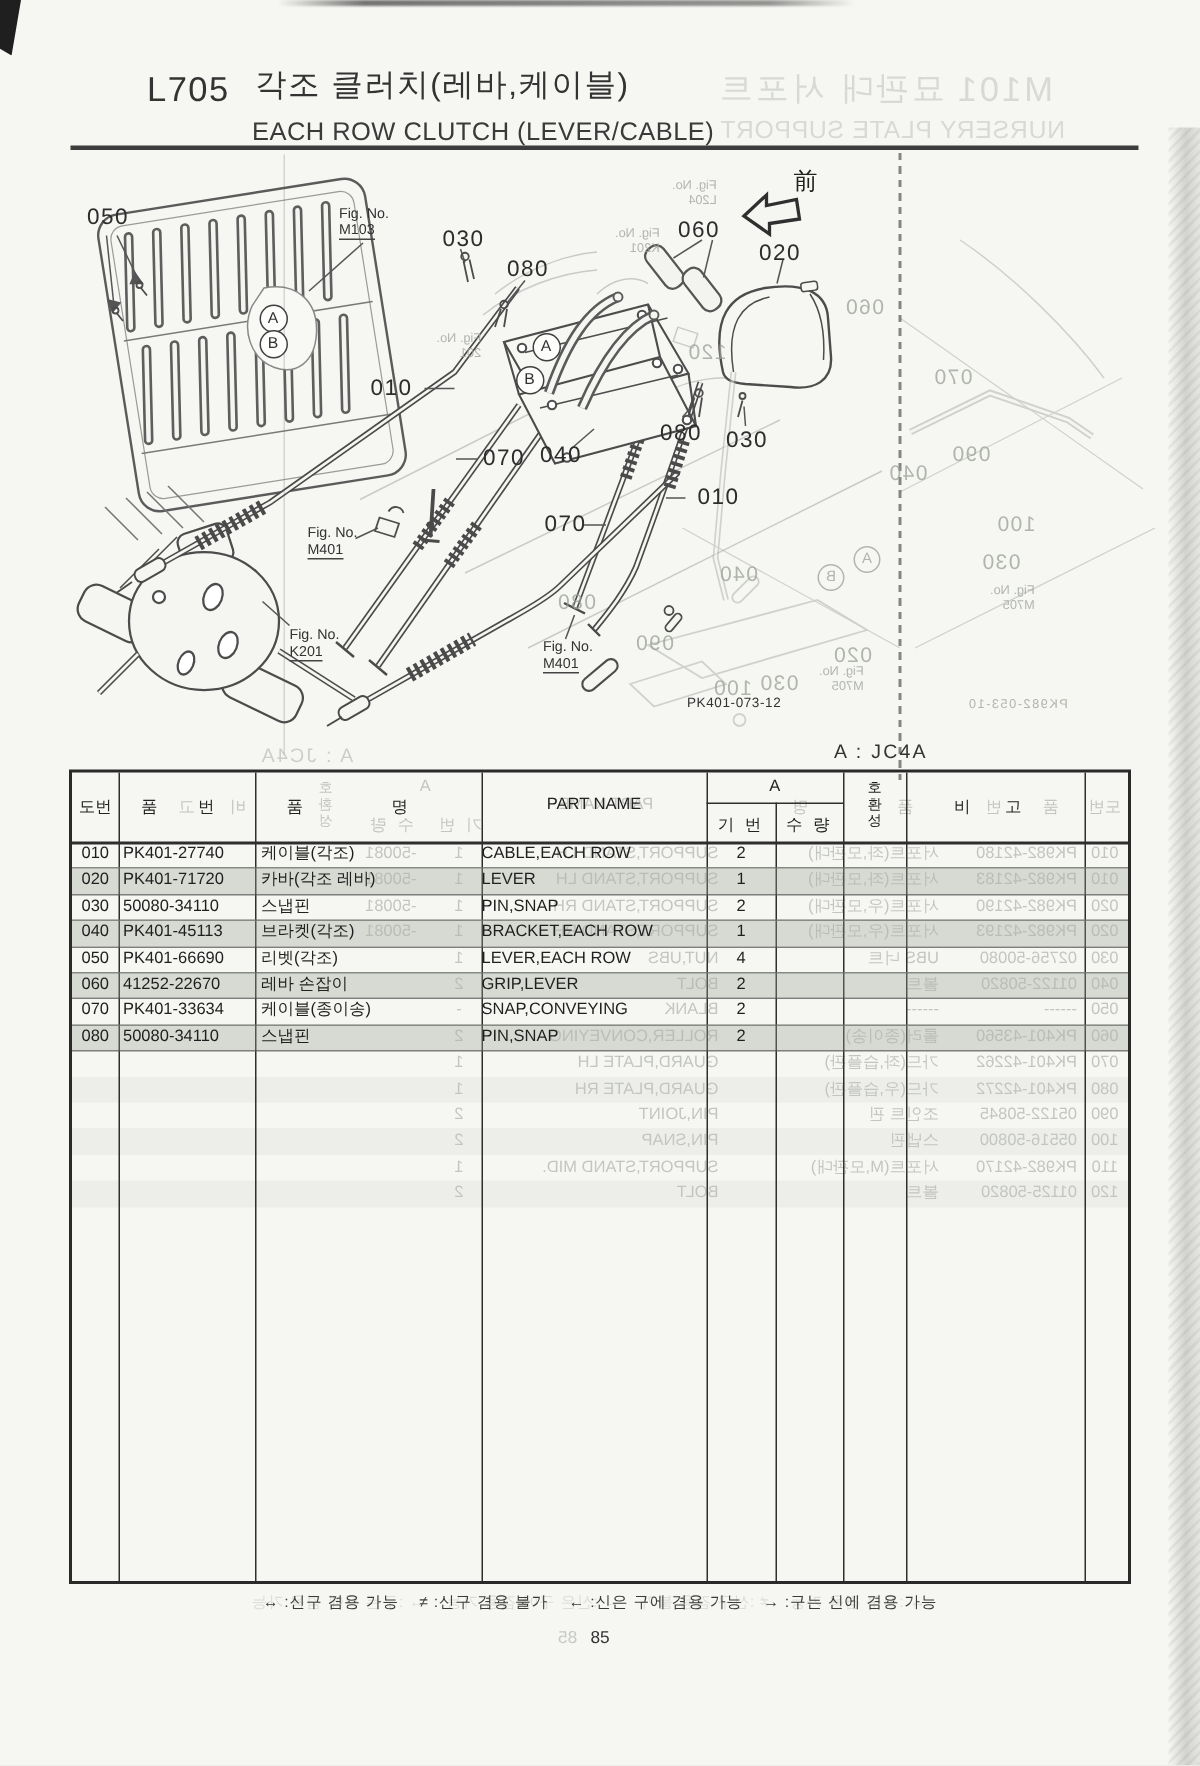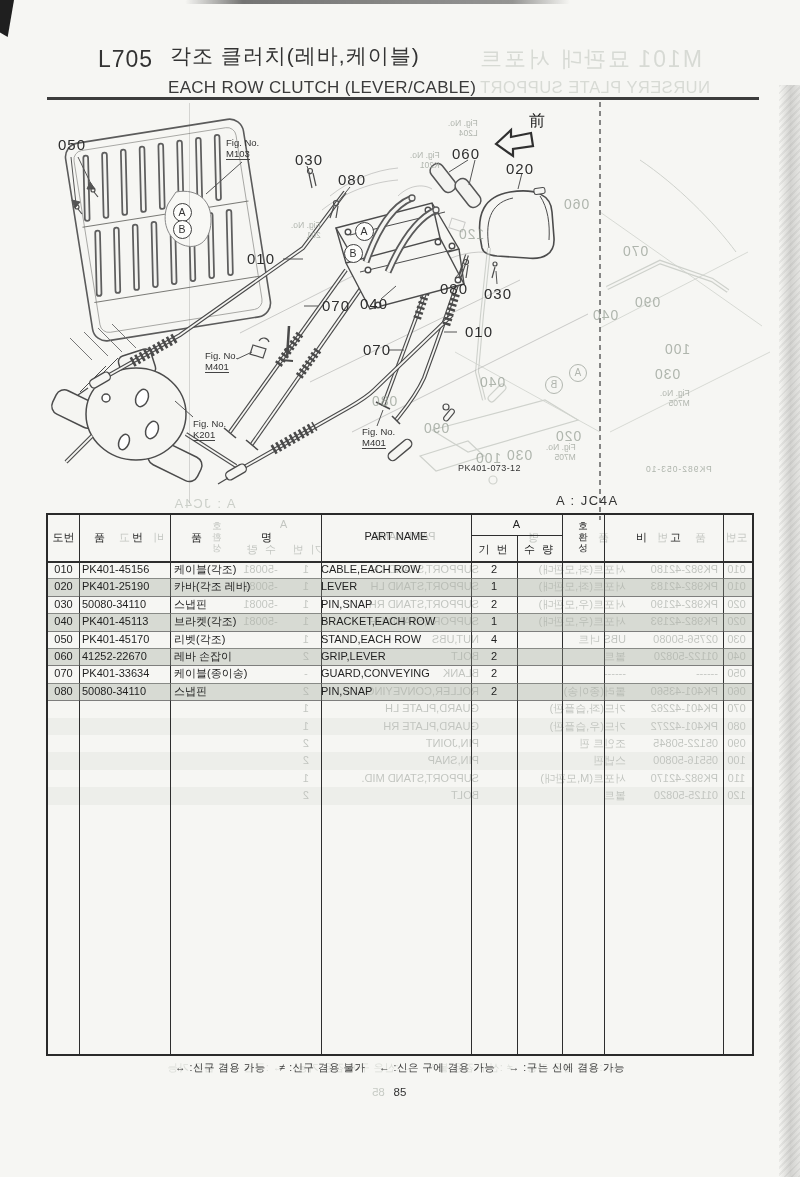--- a/index.html
+++ b/index.html
@@ -562,32 +562,32 @@
       <div class="th" style="left: 273px; top: 15px; width: 150px;">PART NAME</div>
       <div class="th" style="left: 423px; top: 3px; width: 91px;">A</div>
       <div class="th" style="left: 423px; top: 27px; width: 46px; letter-spacing: 2px;">기 번</div>
       <div class="th" style="left: 469px; top: 27px; width: 45px; letter-spacing: 2px;">수 량</div>
       <div class="th small" style="left: 514px; top: 5px; width: 42px;">호
 환
 성</div>
       <div class="th" style="left: 556px; top: 15px; width: 119px; letter-spacing: 10px;">비 고</div>
       <div class="trow" style="top: 46px;">
         <div class="c no">010</div>
-        <div class="c pn">PK401-45156</div>
+        <div class="c pn">PK401-27740</div>
         <div class="c kr">케이블(각조)</div>
         <div class="c en">CABLE,EACH ROW</div>
         <div class="c q">2</div>
         <div class="c q"></div>
         <div class="c "></div>
         <div class="c "></div>
         <div class="c "></div>
       </div>
       <div class="trow shaded" style="top: 63.4px;">
         <div class="c no">020</div>
-        <div class="c pn">PK401-25190</div>
+        <div class="c pn">PK401-71720</div>
         <div class="c kr">카바(각조 레바)</div>
         <div class="c en">LEVER</div>
         <div class="c q">1</div>
         <div class="c q"></div>
         <div class="c "></div>
         <div class="c "></div>
         <div class="c "></div>
       </div>
       <div class="trow" style="top: 80.8px;">
         <div class="c no">030</div>
@@ -606,23 +606,23 @@
         <div class="c kr">브라켓(각조)</div>
         <div class="c en">BRACKET,EACH ROW</div>
         <div class="c q">1</div>
         <div class="c q"></div>
         <div class="c "></div>
         <div class="c "></div>
         <div class="c "></div>
       </div>
       <div class="trow" style="top: 115.6px;">
         <div class="c no">050</div>
-        <div class="c pn">PK401-45170</div>
+        <div class="c pn">PK401-66690</div>
         <div class="c kr">리벳(각조)</div>
-        <div class="c en">STAND,EACH ROW</div>
+        <div class="c en">LEVER,EACH ROW</div>
         <div class="c q">4</div>
         <div class="c q"></div>
         <div class="c "></div>
         <div class="c "></div>
         <div class="c "></div>
       </div>
       <div class="trow shaded" style="top: 133px;">
         <div class="c no">060</div>
         <div class="c pn">41252-22670</div>
         <div class="c kr">레바 손잡이</div>
@@ -630,21 +630,21 @@
         <div class="c q">2</div>
         <div class="c q"></div>
         <div class="c "></div>
         <div class="c "></div>
         <div class="c "></div>
       </div>
       <div class="trow" style="top: 150.4px;">
         <div class="c no">070</div>
         <div class="c pn">PK401-33634</div>
         <div class="c kr">케이블(종이송)</div>
-        <div class="c en">GUARD,CONVEYING</div>
+        <div class="c en">SNAP,CONVEYING</div>
         <div class="c q">2</div>
         <div class="c q"></div>
         <div class="c "></div>
         <div class="c "></div>
         <div class="c "></div>
       </div>
       <div class="trow shaded" style="top: 167.8px;">
         <div class="c no">080</div>
         <div class="c pn">50080-34110</div>
         <div class="c kr">스냅핀</div>

